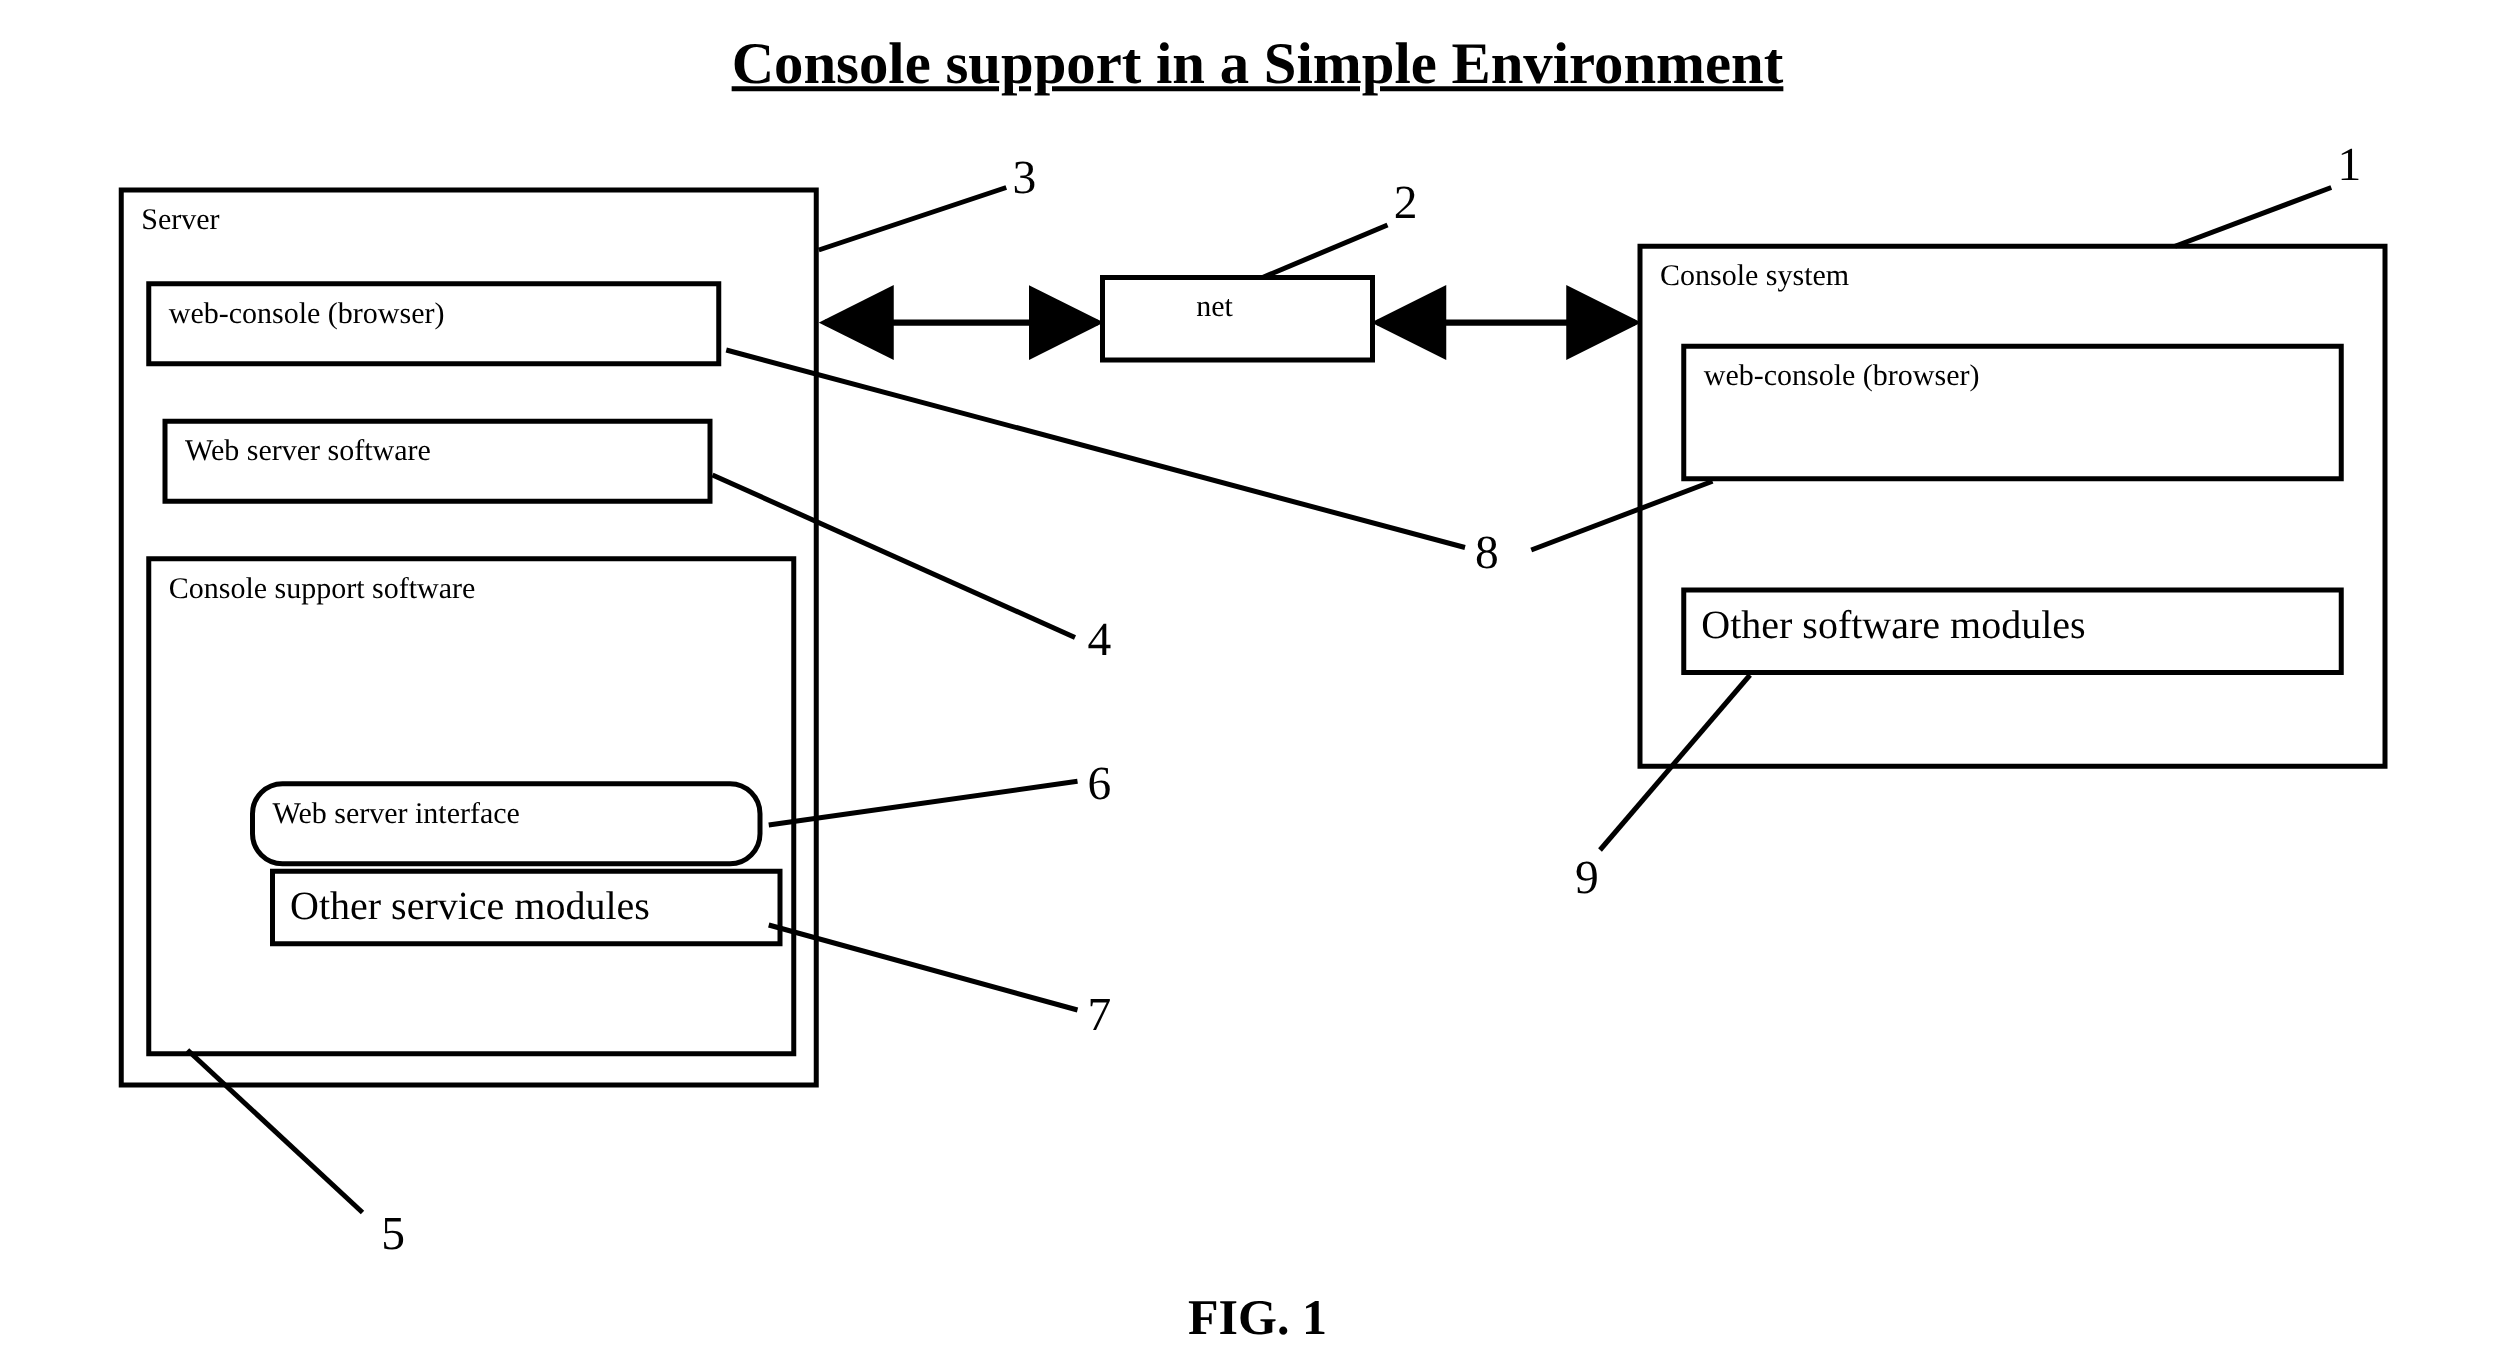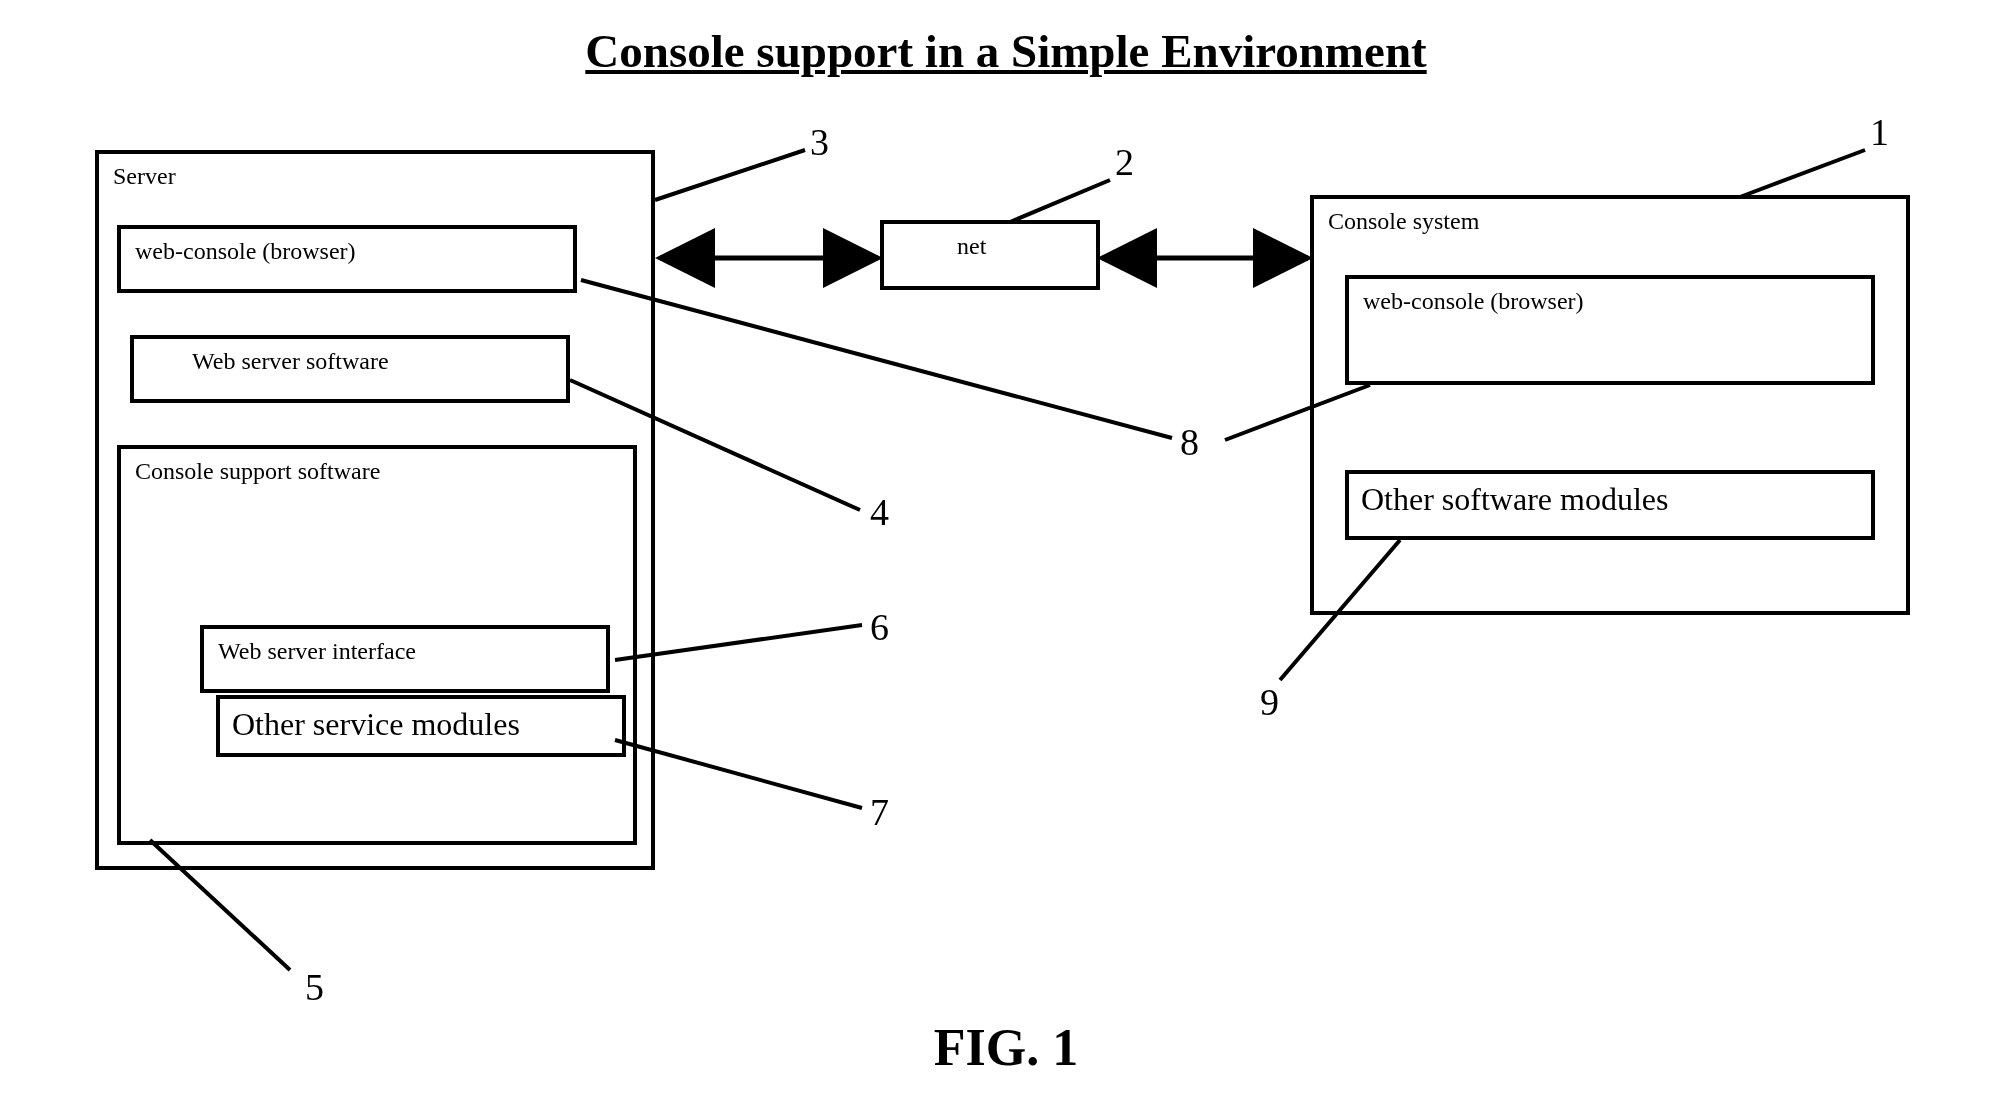--- a/index.html
+++ b/index.html
@@ -19,21 +19,21 @@
       font-size: 47px;
       font-weight: bold;
       text-decoration: underline;
     }
     .fig-caption {
       position: absolute;
       bottom: 20px;
       left: 0;
       width: 100%;
       text-align: center;
-      font-size: 52px;
+      font-size: 40px;
       font-weight: bold;
     }
     .box {
       position: absolute;
       border: 4px solid #000;
       background: #fff;
     }
     .label {
       font-size: 24px;
       padding: 8px 14px;
@@ -66,29 +66,29 @@
 <div class="fig-caption">FIG. 1</div>
 
 <div class="box" style="left:95px; top:150px; width:560px; height:720px;">
   <div class="label">Server</div>
 </div>
 
 <div class="box" style="left:117px; top:225px; width:460px; height:68px;">
   <div class="label">web-console (browser)</div>
 </div>
 
-<div class="box" style="left:130px; top:335px; width:440px; height:68px;padding-left:44px;">
+<div class="box" style="left:130px; top:335px; width:440px; height:68px;">
   <div class="label">Web server software</div>
 </div>
 
 <div class="box" style="left:117px; top:445px; width:520px; height:400px;">
   <div class="label" style="white-space:pre-line; width:300px;">Console support software</div>
 </div>
 
-<div class="box" style="left:200px; top:625px; width:410px; height:68px;">
+<div class="box" style="left:200px; top:625px; width:410px; height:68px;border-radius:26px;">
   <div class="label">Web server interface</div>
 </div>
 
 <div class="box" style="left:216px; top:695px; width:410px; height:62px;">
   <div class="label-sm">Other service modules</div>
 </div>
 
 <div class="box" style="left:880px; top:220px; width:220px; height:70px;">
   <div class="label" style="padding-left:30px;margin-left:43px;">net</div>
 </div>

